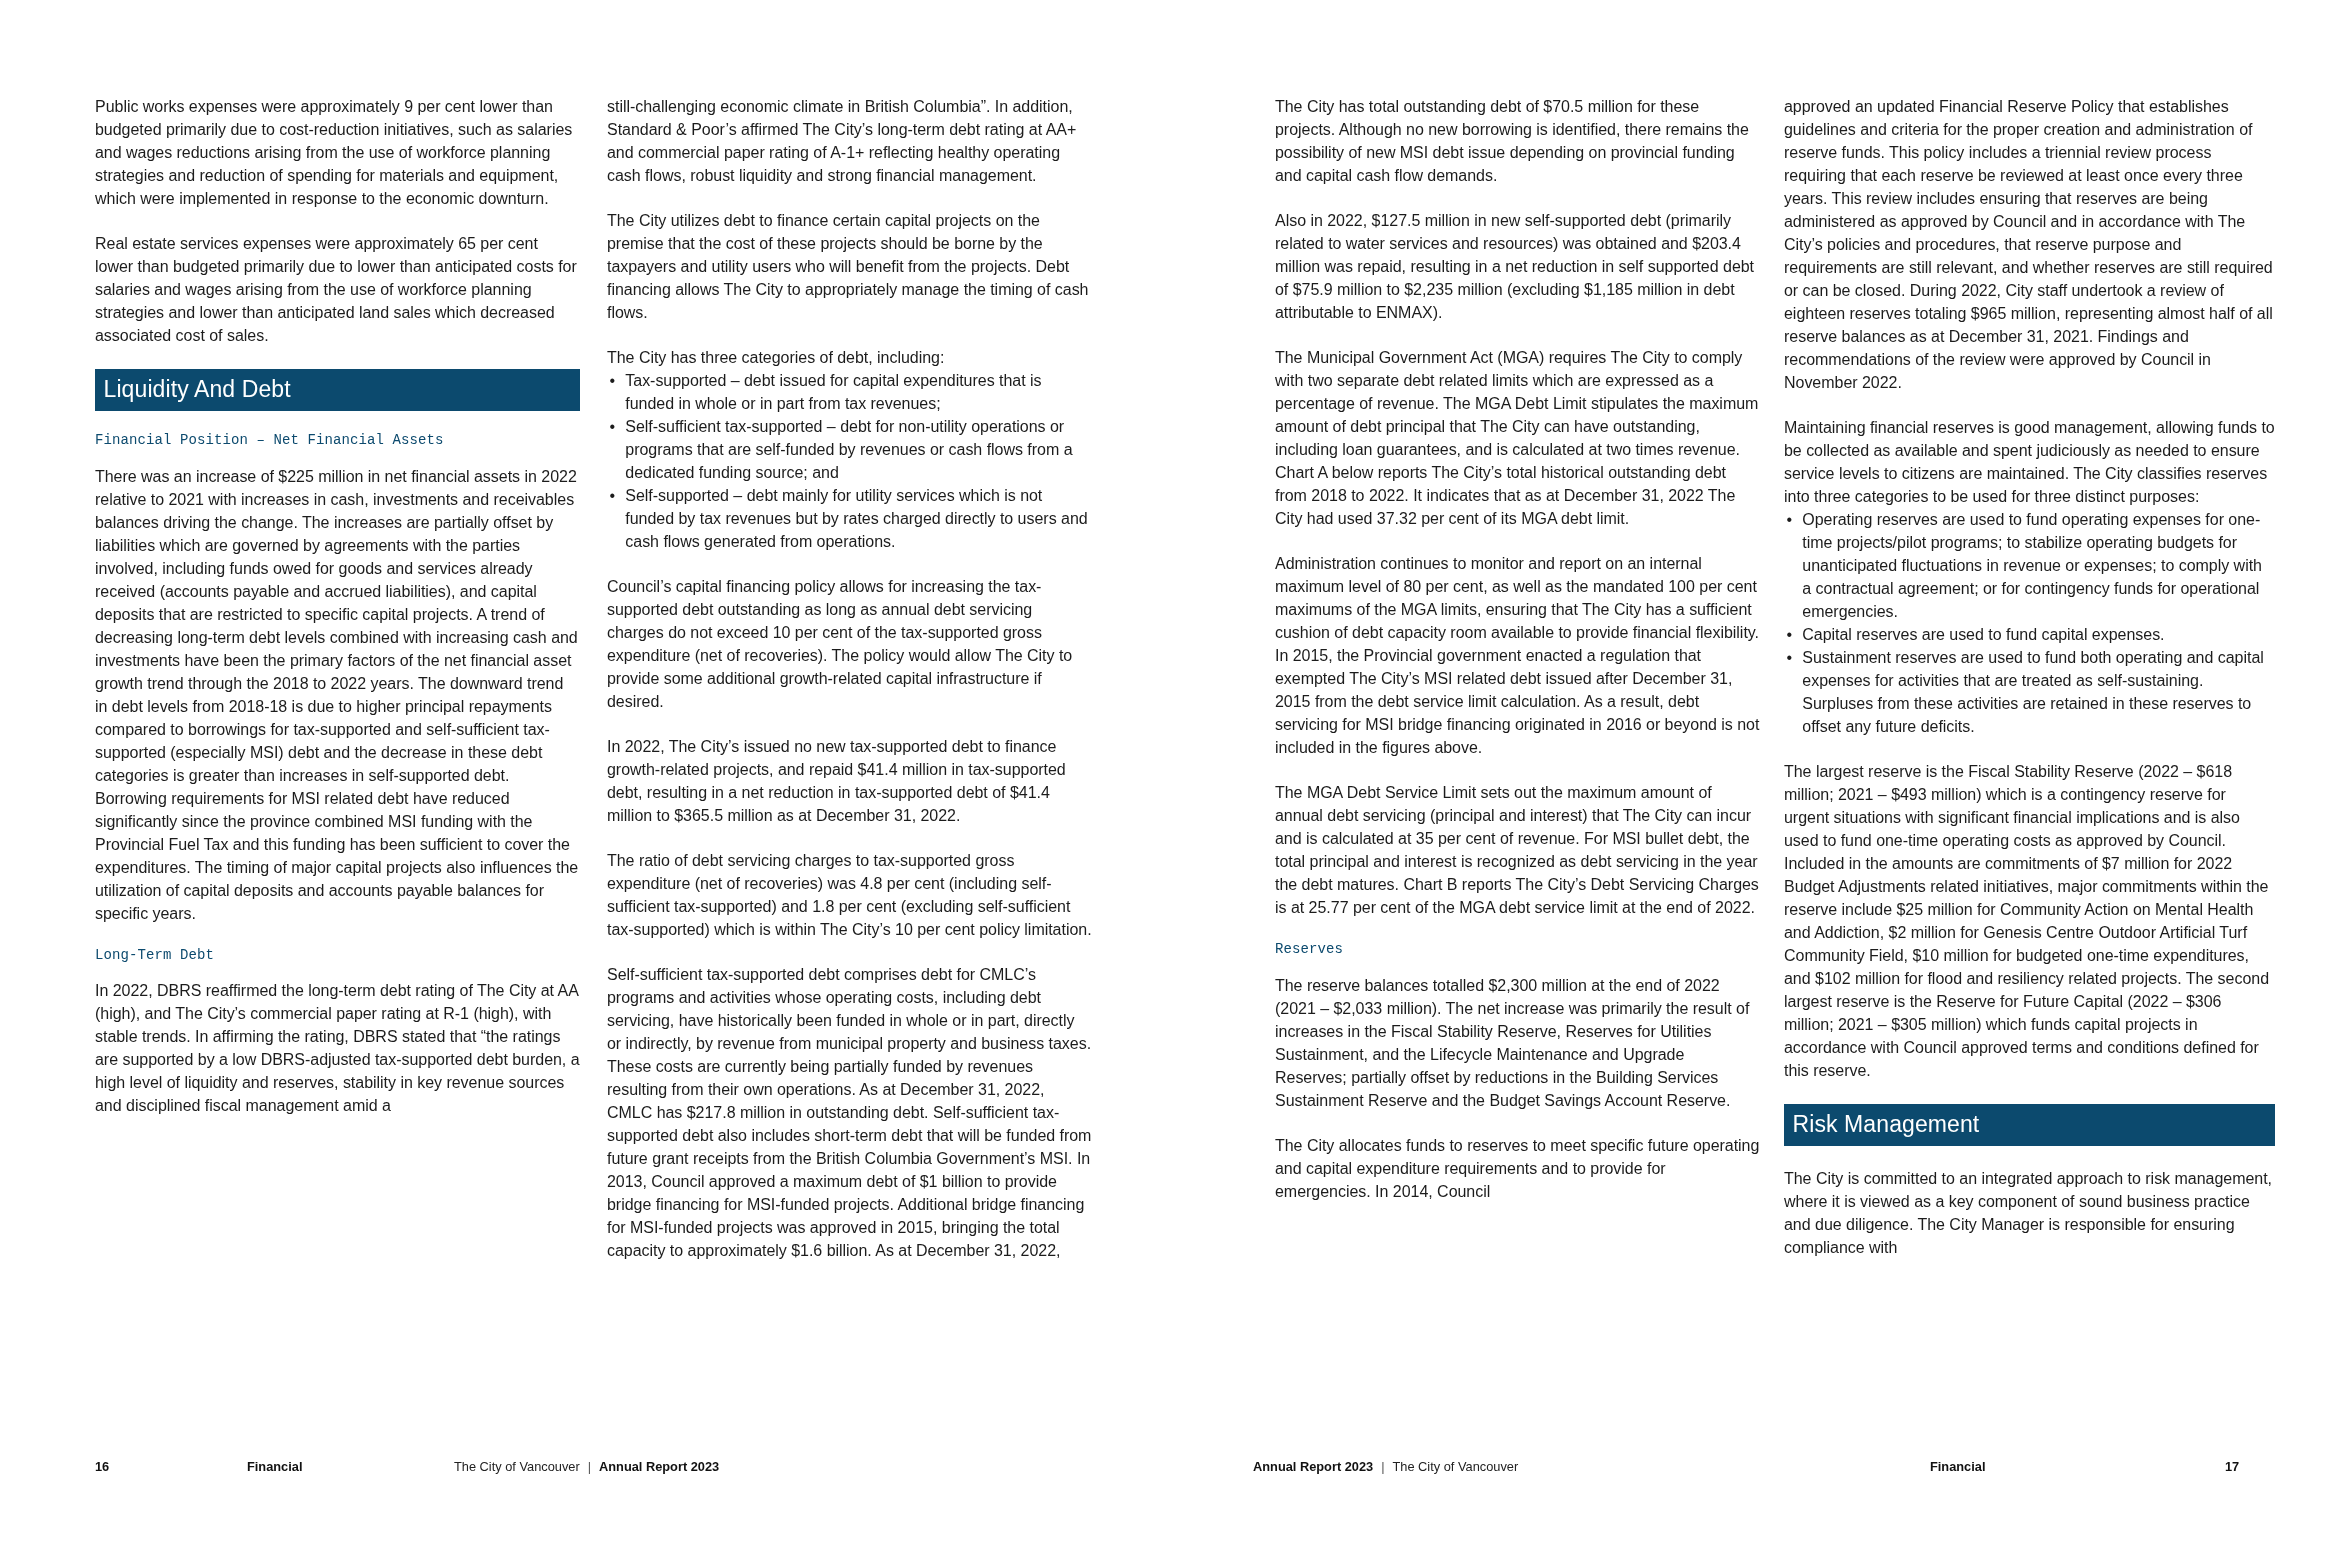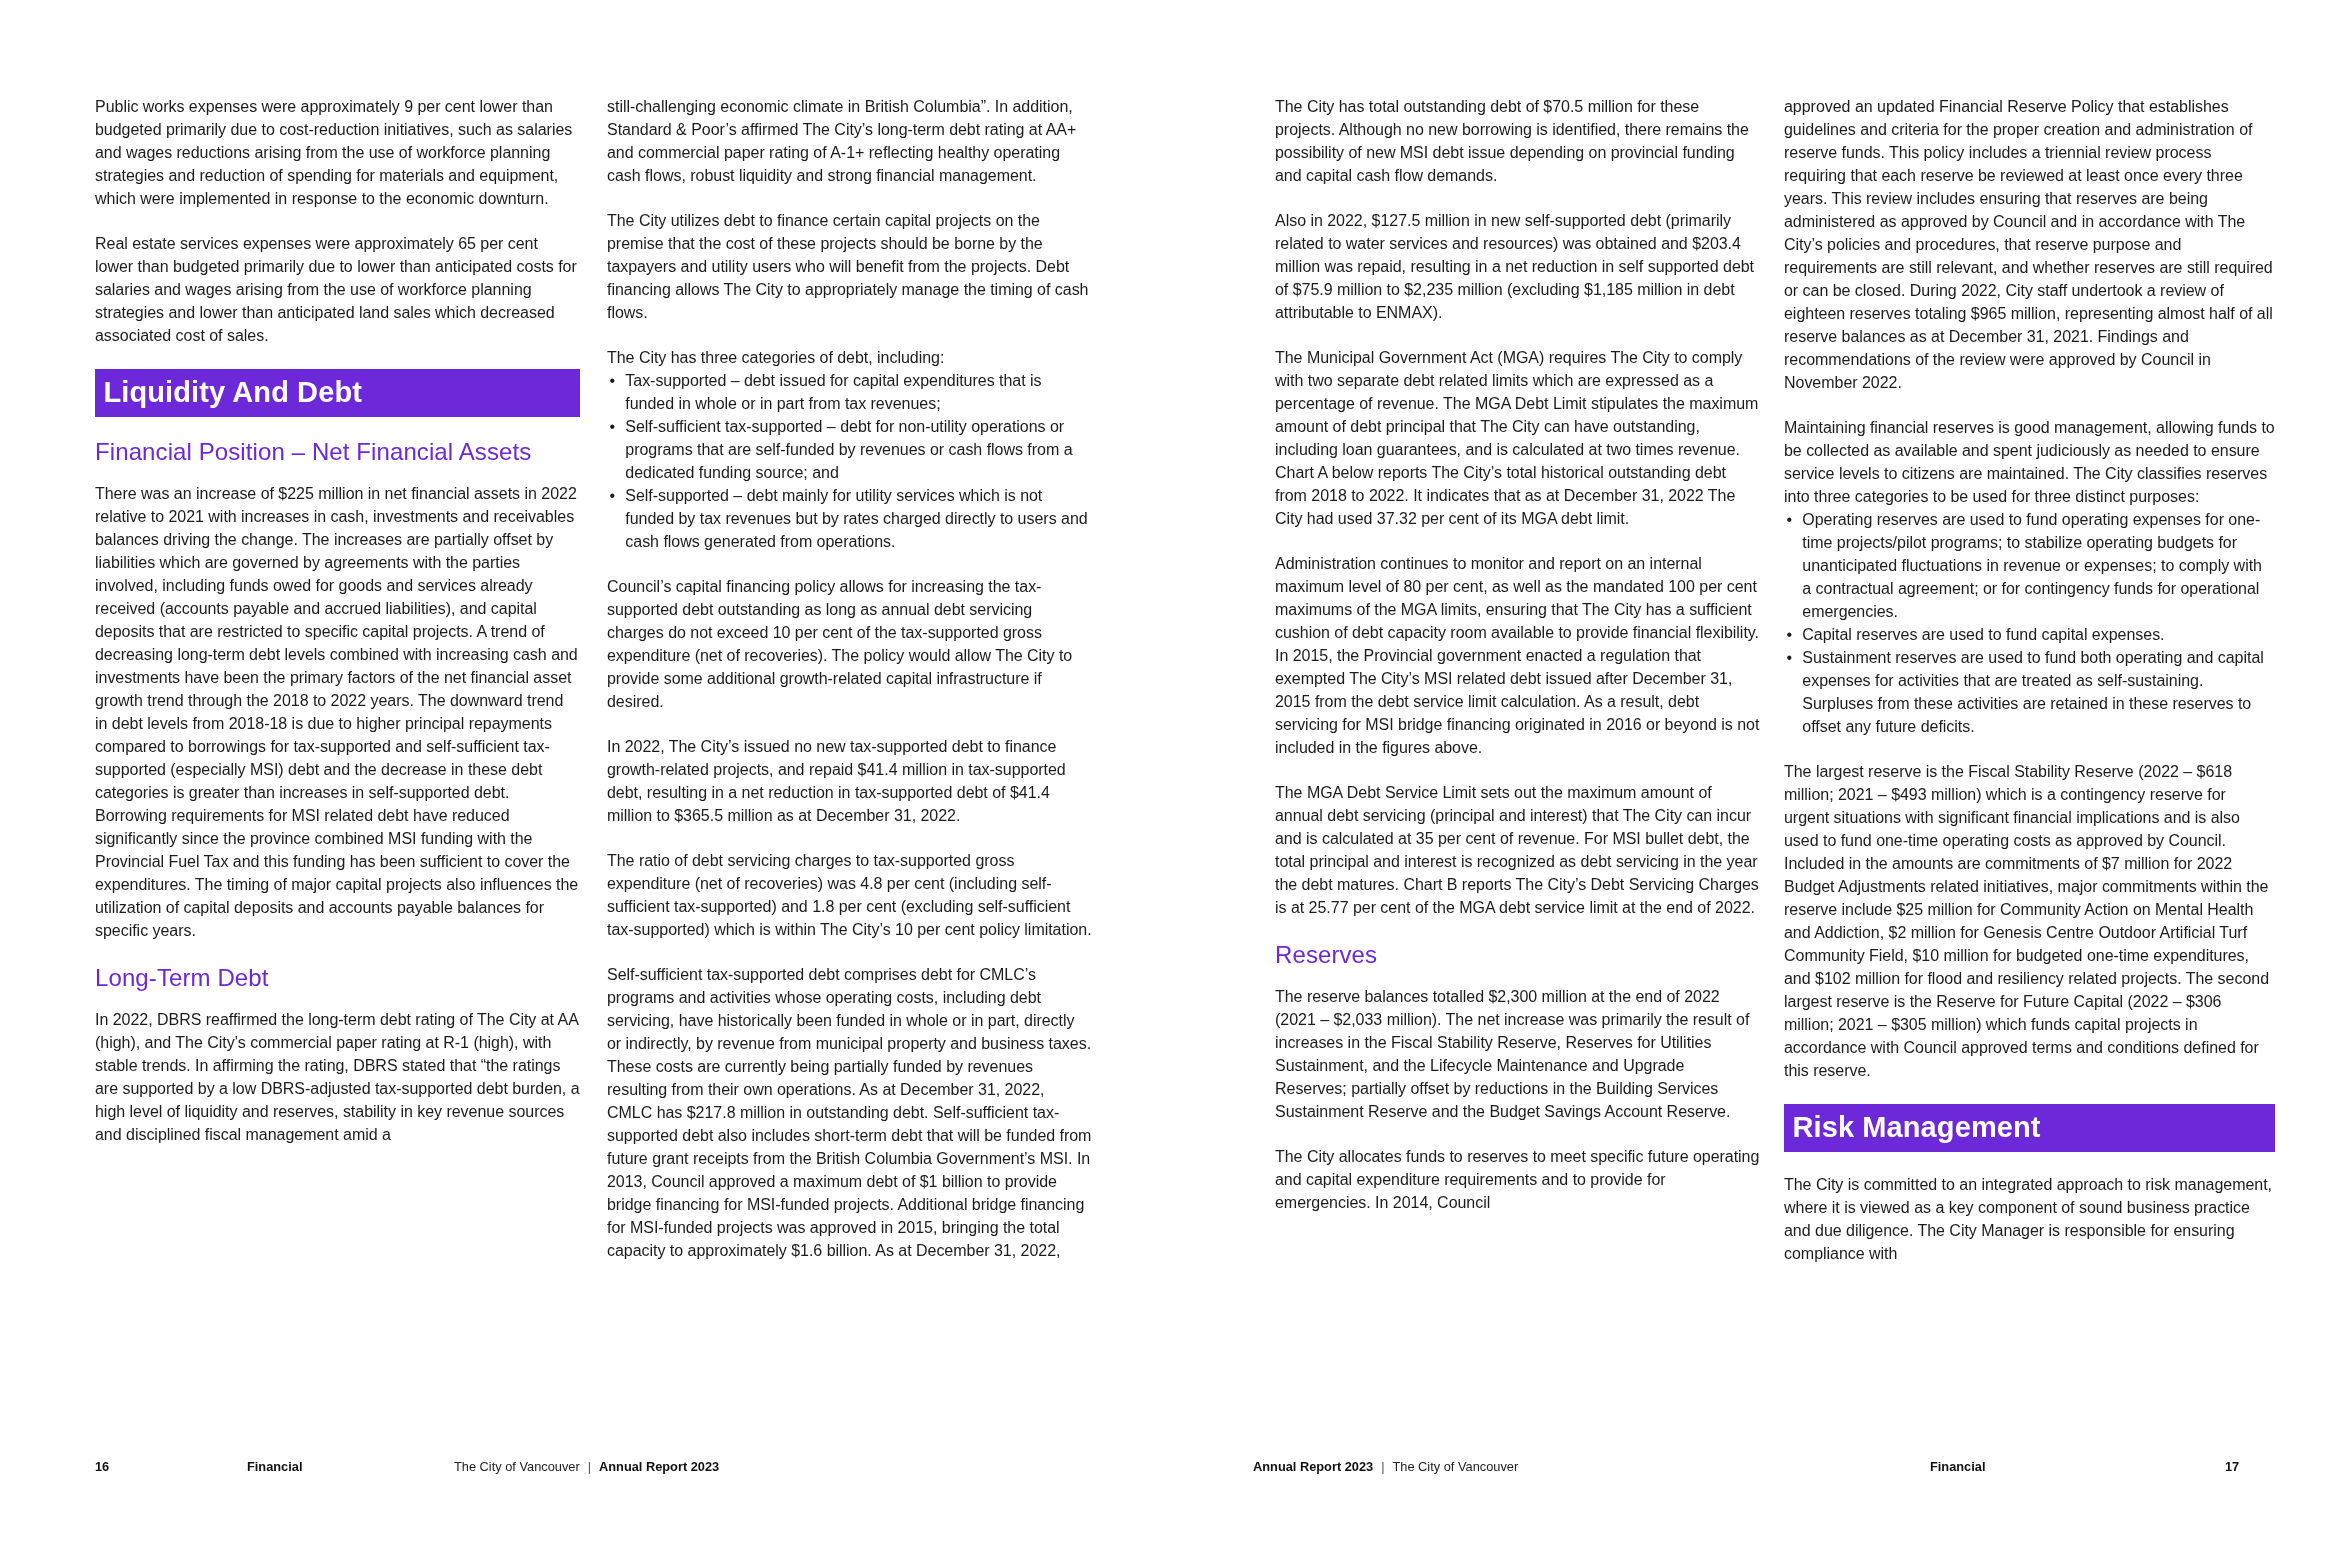--- a/index.html
+++ b/index.html
@@ -43,38 +43,39 @@
     margin: 0 0 22px 0;
   }
   p.tight { margin-bottom: 0; }
 
   strong.lead {
     font-weight: 400;
   }
 
   
   .banner {
-    background: #6d28d9;
+    background: #0c4a6e;
     color: #ffffff;
-    font-size: 29px;
-    font-weight: 700;
+    font-size: 23px;
+    font-weight: 400;
     letter-spacing: 0.1px;
     padding: 8px 0 9.8px 8.5px;
     margin: 15.2px 0 21px 0;
     line-height: 1.05;
   }
 
   
   .subhead {
-    color: #6d28d9;
-    font-size: 24px;
+    color: #0c4a6e;
+    font-size: 14px;
     font-weight: 400;
     margin: 3.7px 0 16.5px 0;
     line-height: 1.15;
     letter-spacing: 0.1px;
+    font-family: Liberation Mono, monospace;
   }
   .subhead.spaced { margin-top: 21px; }
 
   
   ul.bullets {
     list-style: none;
     margin: 0 0 22px 0;
     padding: 0;
   }
   ul.bullets li {

